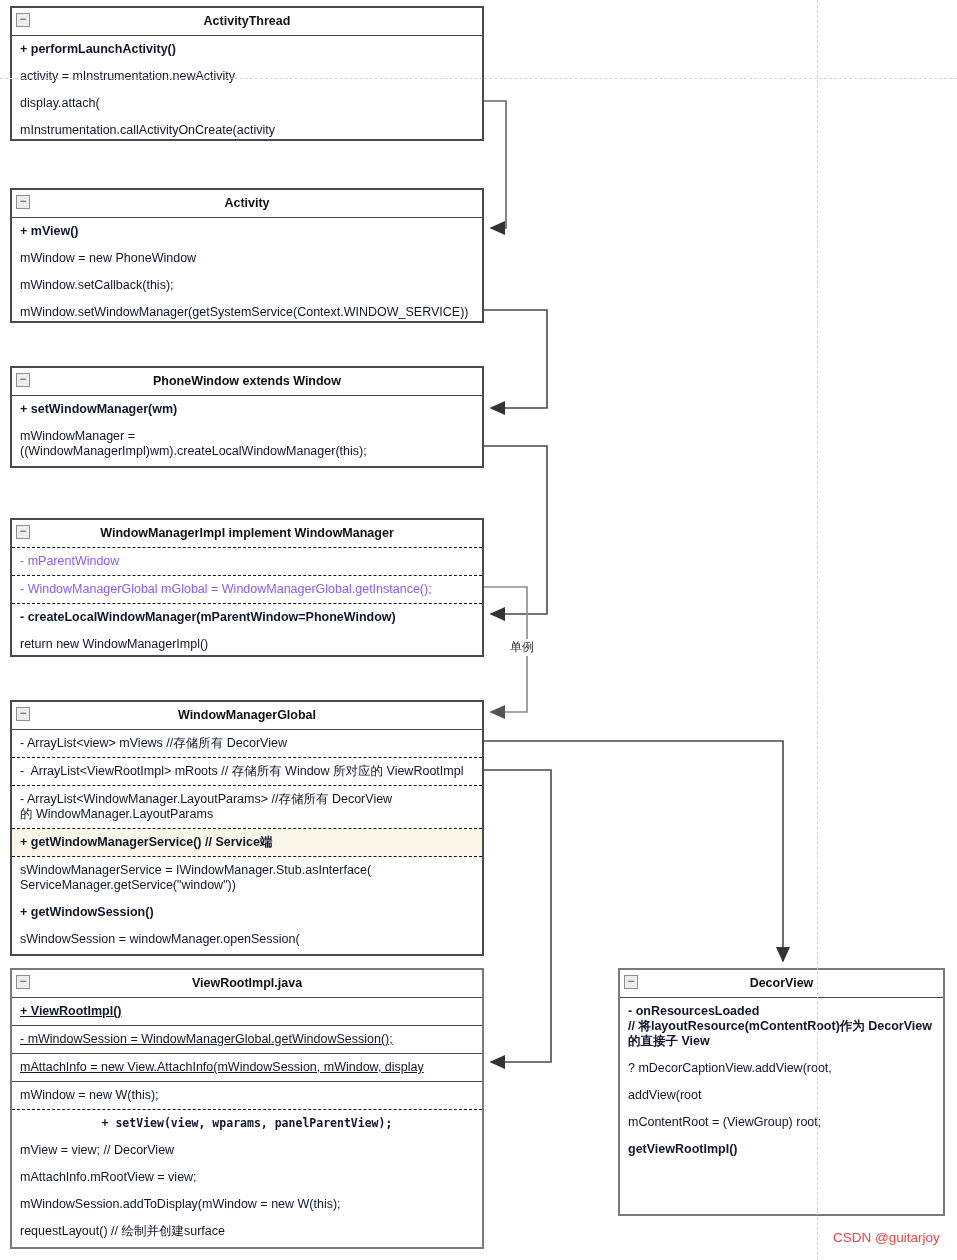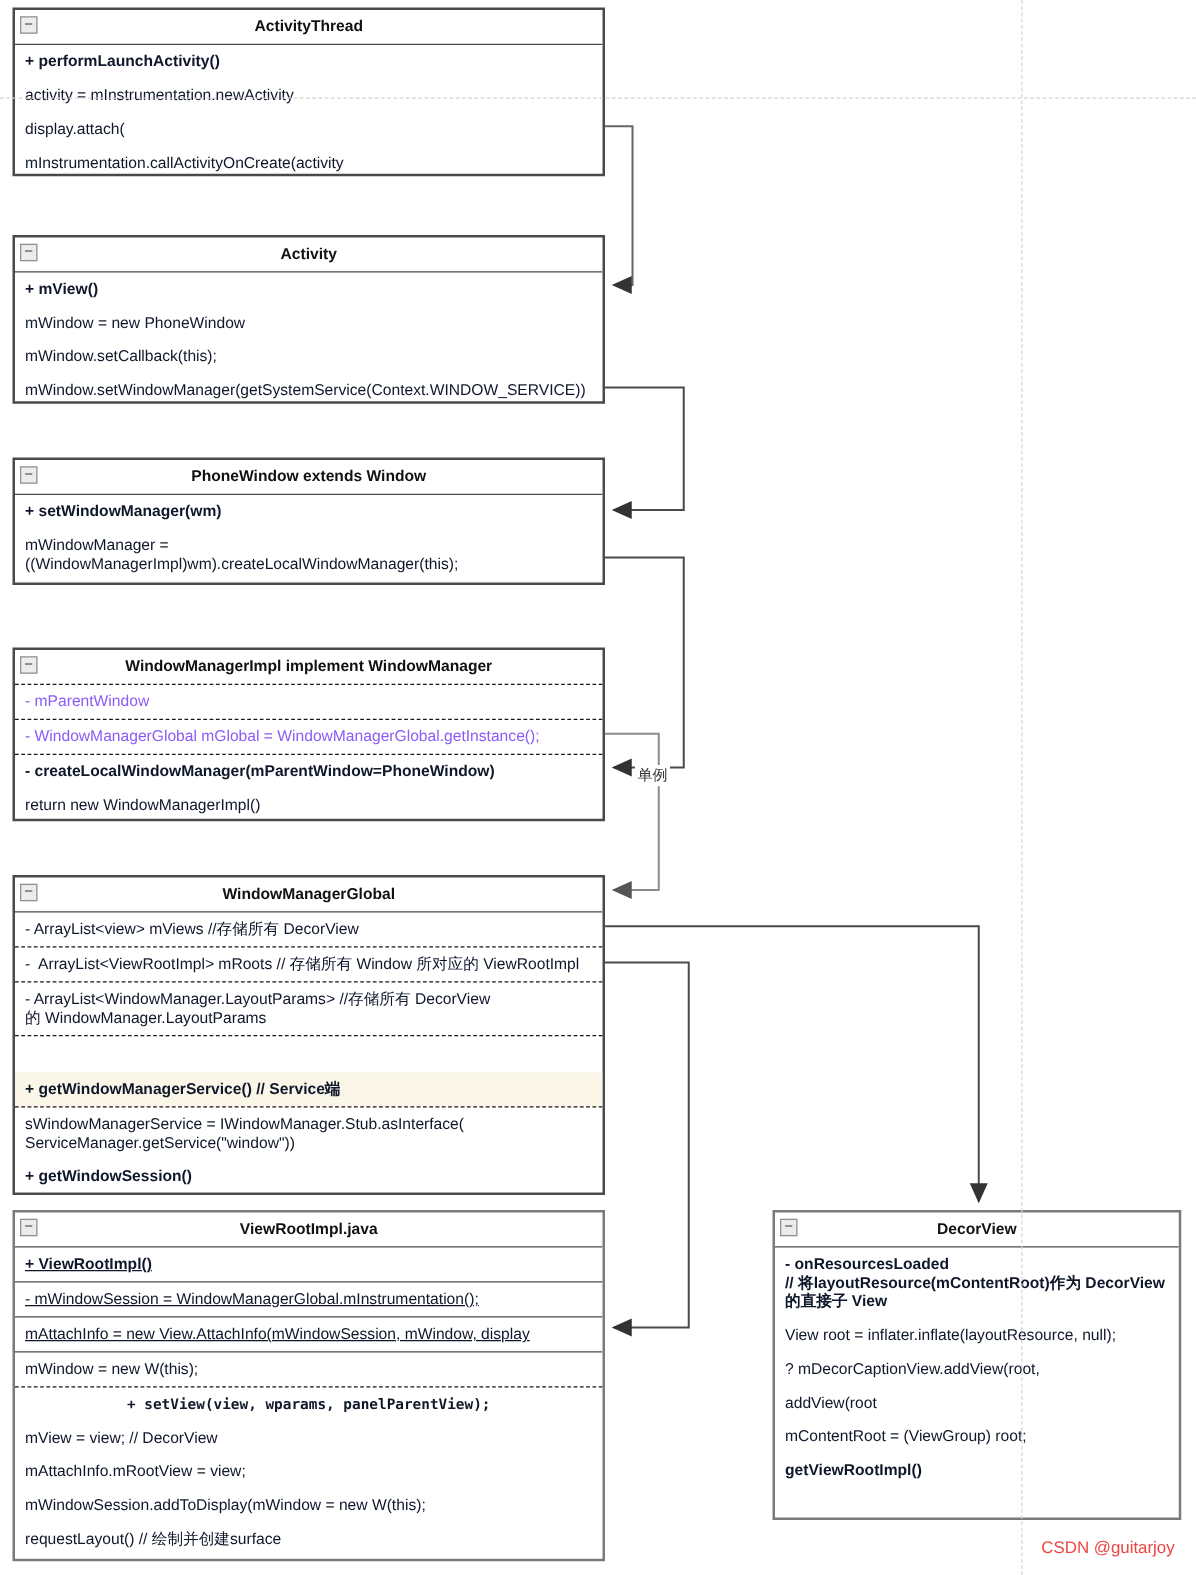--- a/index.html
+++ b/index.html
@@ -11,42 +11,42 @@
   .box.gray-border{border-color:#7a7a7a;}
   .title{position:relative;font-weight:bold;font-size:12.5px;line-height:15px;
          text-align:center;padding:6px 26px;border-bottom:1px solid #4a4a4a;color:#111;}
   .box.t-dashed .title{border-bottom:1px dashed #161616;}
   .collapse{position:absolute;left:4px;top:5px;width:14px;height:14px;background:#ececec;
             border:1px solid #8f8f8f;box-sizing:border-box;color:#444;font-size:12px;
             line-height:11px;text-align:center;font-weight:normal;}
   .row{font-size:12.5px;line-height:15px;padding:6px 8px;color:#0f172a;white-space:pre-wrap;}
   .row.bold{font-weight:bold;}
   .row.red{color:#8b5cf6;}
-  .row.hl{background:#faf6e8;margin-top:29px;}
+  .row.hl{background:#faf6e8;}
   .row.mono{font-family:"DejaVu Sans Mono",monospace;font-size:11.5px;text-align:center;}
   .row.sep-solid{border-bottom:1px solid #4a4a4a;text-decoration:underline;}
   .row.sep-dashed{border-bottom:1px dashed #161616;}
 
   
   #box-activitythread{left:10px;top:6px;width:474px;height:135px;}
   #box-activity      {left:10px;top:188px;width:474px;height:135px;}
   #box-phonewindow   {left:10px;top:366px;width:474px;height:102px;}
   #box-wmimpl        {left:10px;top:518px;width:474px;height:139px;}
   #box-wmglobal      {left:10px;top:700px;width:474px;height:256px;}
   #box-viewrootimpl  {left:10px;top:968px;width:474px;height:281px;}
   #box-decorview     {left:618px;top:968px;width:327px;height:248px;}
 
   
   .edges{position:absolute;left:0;top:0;width:957px;height:1260px;z-index:10;pointer-events:none;}
 
   
   .guide-h{position:absolute;left:0;top:78px;width:957px;height:0;border-top:1px dashed #d4d4d4;z-index:30;pointer-events:none;}
   .guide-v{position:absolute;left:817px;top:0;width:0;height:1260px;border-left:1px dashed #d4d4d4;z-index:30;pointer-events:none;}
 
-  .edge-label{position:absolute;left:508px;top:612px;z-index:12;background:#fff;
+  .edge-label{position:absolute;left:508px;top:639px;z-index:12;background:#fff;
               font-size:12px;color:#333;padding:0 2px;}
   .watermark{position:absolute;left:833px;top:1230px;font-size:13.5px;color:#ef4444;z-index:31;}
 </style>
 </head>
 <body>
 
 <div class="canvas">
 
   <div class="box" id="box-activitythread">
     <div class="title">
@@ -117,41 +117,40 @@
       </div>
   </div>
 
   <div class="box gray-border" id="box-viewrootimpl">
     <div class="title">
       <span class="collapse">−</span>
       <span>ViewRootImpl.java</span>
     </div>
     <div>
         <div class="row bold sep-solid">+ ViewRootImpl()</div>
-        <div class="row sep-solid">- mWindowSession = WindowManagerGlobal.mInstrumentation();</div>
+        <div class="row sep-solid">- mWindowSession = WindowManagerGlobal.getWindowSession();</div>
         <div class="row sep-solid">mAttachInfo = new View.AttachInfo(mWindowSession, mWindow, display</div>
         <div class="row sep-dashed">mWindow = new W(this);</div>
         <div class="row bold mono">+ setView(view, wparams, panelParentView);</div>
         <div class="row">mView = view; // DecorView</div>
         <div class="row">mAttachInfo.mRootView = view;</div>
         <div class="row">mWindowSession.addToDisplay(mWindow = new W(this);</div>
         <div class="row">requestLayout() // 绘制并创建surface</div>
       </div>
   </div>
 
   <div class="box gray-border" id="box-decorview">
     <div class="title">
       <span class="collapse">−</span>
       <span>DecorView</span>
     </div>
     <div>
         <div class="row bold">- onResourcesLoaded
 // 将layoutResource(mContentRoot)作为 DecorView
 的直接子 View</div>
-        <div class="row">View root = inflater.inflate(layoutResource, null);</div>
         <div class="row">? mDecorCaptionView.addView(root,</div>
         <div class="row">addView(root</div>
         <div class="row">mContentRoot = (ViewGroup) root;</div>
         <div class="row bold">getViewRootImpl()</div>
       </div>
   </div>
 
   <svg class="edges" width="957" height="1260" viewBox="0 0 957 1260">
     <defs>
       <marker id="arr-dark" orient="auto" markerWidth="11" markerHeight="10" refX="9" refY="4.5">

